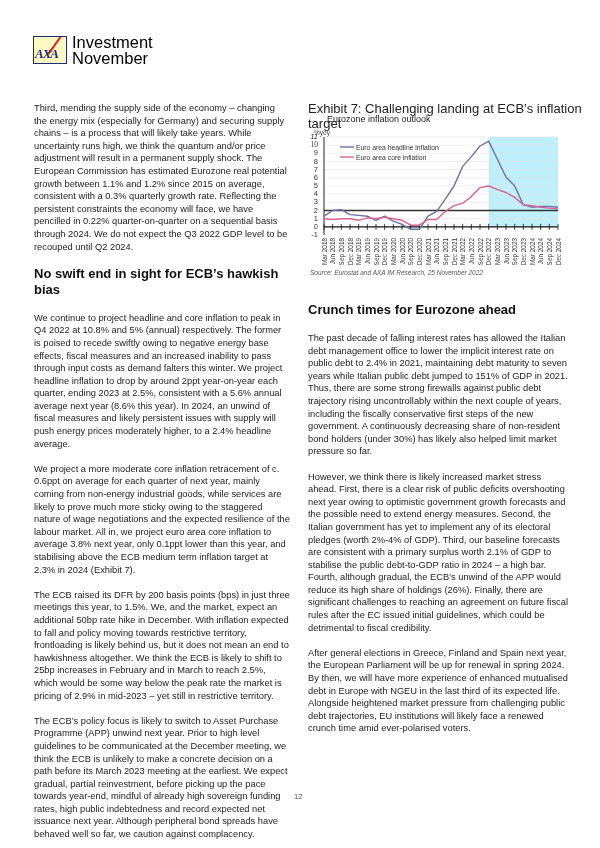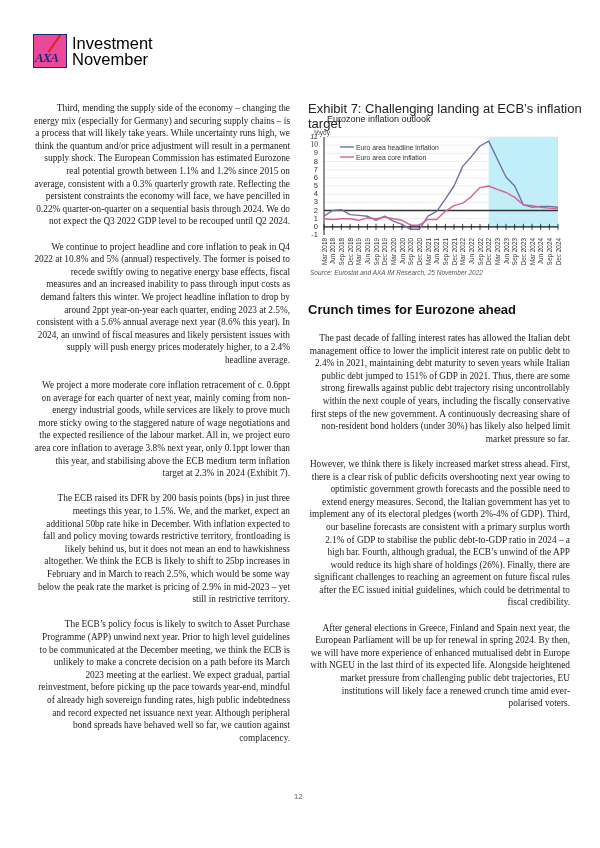--- a/index.html
+++ b/index.html
@@ -1,28 +1,28 @@
 <!DOCTYPE html>
 <html><head>
   <meta charset="utf-8">
   <style>
     * { box-sizing: border-box; margin: 0; padding: 0; }
     html, body { width: 600px; height: 848px; background: #ffffff; }
     body { position: relative; font-family: "Liberation Sans", "DejaVu Sans", sans-serif; color: #1a1a1a; overflow: hidden; }
 
     .logo { position: absolute; left: 33px; top: 34px; display: flex; align-items: center; }
-    .logo-box { width: 34px; height: 34px; border: 1.5px solid #1c2a7a; position: relative; background: #ec4899; overflow: hidden; }
+    .logo-box { width: 34px; height: 28px; border: 1.5px solid #1c2a7a; position: relative; background: #fef9c3; overflow: hidden; }
     .logo-box .slash { position: absolute; right: 3px; top: -2px; width: 2px; height: 24px; background: #e2231a; transform: rotate(35deg); transform-origin: top right; }
     .logo-box .axa { position: absolute; left: 1px; bottom: 1px; font-family: "Liberation Serif", serif; font-weight: bold; font-style: italic; color: #1c2a7a; font-size: 13px; letter-spacing: -1px; }
     .logo-text { margin-left: 5px; color: #000000; font-size: 16.5px; line-height: 16px; }
 
     .col { position: absolute; font-size: 9.3px; line-height: 12.6px; color: #222; }
     .col-left { left: 34px; top: 102px; width: 256px; }
     .col-right { left: 308px; width: 262px; }
-    .col p { margin-bottom: 12.6px; text-align: right; font-family: Liberation Serif, serif; }
+    .col p { margin-bottom: 12.6px; text-align: left; }
     .col h2 { font-size: 13px; font-weight: bold; color: #111; margin: 6px 0 14px 0; line-height: 16px; }
 
     .exhibit-title { position: absolute; left: 308px; top: 101px; font-size: 13px; color: #222; }
     .exhibit-sub { position: absolute; left: 311px; top: 114px; font-size: 9px; color: #222; padding-left: 16px; }
 
     .chart { position: absolute; left: 300px; top: 125px; width: 290px; height: 130px; }
     .ylabel-unit { position: absolute; left: 14px; top: 4px; font-size: 6.5px; color: #444; }
     .ytick { position: absolute; font-size: 7.5px; color: #333; width: 14px; text-align: right; left: 4px; }
 
     .source { position: absolute; left: 310px; top: 269px; font-size: 6.5px; font-style: italic; color: #555; }
@@ -37,20 +37,21 @@
     <span class="axa">AXA</span>
   </div>
   <div class="logo-text">
     <div>Investment</div>
     <div>November</div>
   </div>
 </div>
 
 <div class="col col-left">
   <p>Third, mending the supply side of the economy – changing the energy mix (especially for Germany) and securing supply chains – is a process that will likely take years. While uncertainty runs high, we think the quantum and/or price adjustment will result in a permanent supply shock. The European Commission has estimated Eurozone real potential growth between 1.1% and 1.2% since 2015 on average, consistent with a 0.3% quarterly growth rate. Reflecting the persistent constraints the economy will face, we have pencilled in 0.22% quarter-on-quarter on a sequential basis through 2024. We do not expect the Q3 2022 GDP level to be recouped until Q2 2024.</p>
+  <h2>No swift end in sight for ECB’s hawkish bias</h2>
   <p>We continue to project headline and core inflation to peak in Q4 2022 at 10.8% and 5% (annual) respectively. The former is poised to recede swiftly owing to negative energy base effects, fiscal measures and an increased inability to pass through input costs as demand falters this winter. We project headline inflation to drop by around 2ppt year-on-year each quarter, ending 2023 at 2.5%, consistent with a 5.6% annual average next year (8.6% this year). In 2024, an unwind of fiscal measures and likely persistent issues with supply will push energy prices moderately higher, to a 2.4% headline average.</p>
   <p>We project a more moderate core inflation retracement of c. 0.6ppt on average for each quarter of next year, mainly coming from non-energy industrial goods, while services are likely to prove much more sticky owing to the staggered nature of wage negotiations and the expected resilience of the labour market. All in, we project euro area core inflation to average 3.8% next year, only 0.1ppt lower than this year, and stabilising above the ECB medium term inflation target at 2.3% in 2024 (Exhibit 7).</p>
   <p>The ECB raised its DFR by 200 basis points (bps) in just three meetings this year, to 1.5%. We, and the market, expect an additional 50bp rate hike in December. With inflation expected to fall and policy moving towards restrictive territory, frontloading is likely behind us, but it does not mean an end to hawkishness altogether. We think the ECB is likely to shift to 25bp increases in February and in March to reach 2.5%, which would be some way below the peak rate the market is pricing of 2.9% in mid-2023 – yet still in restrictive territory.</p>
   <p>The ECB’s policy focus is likely to switch to Asset Purchase Programme (APP) unwind next year. Prior to high level guidelines to be communicated at the December meeting, we think the ECB is unlikely to make a concrete decision on a path before its March 2023 meeting at the earliest. We expect gradual, partial reinvestment, before picking up the pace towards year-end, mindful of already high sovereign funding rates, high public indebtedness and record expected net issuance next year. Although peripheral bond spreads have behaved well so far, we caution against complacency.</p>
 </div>
 
 <div class="exhibit-title">Exhibit 7: Challenging landing at ECB’s inflation target</div>
 <div class="exhibit-sub">Eurozone inflation outlook</div>
 
 <div class="chart">

